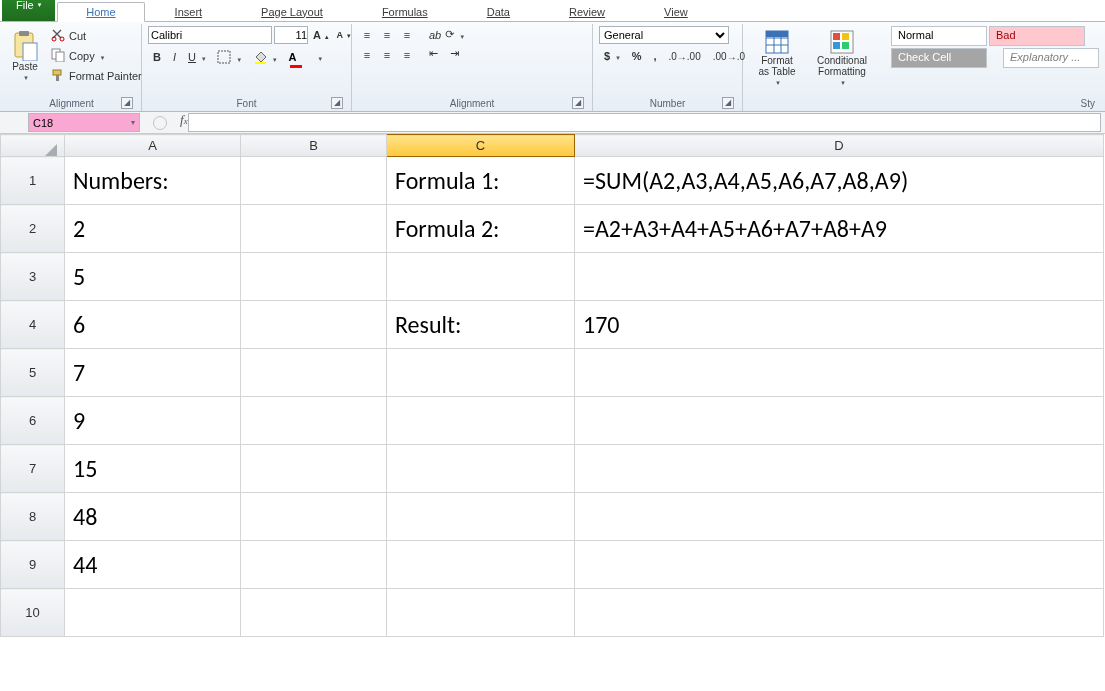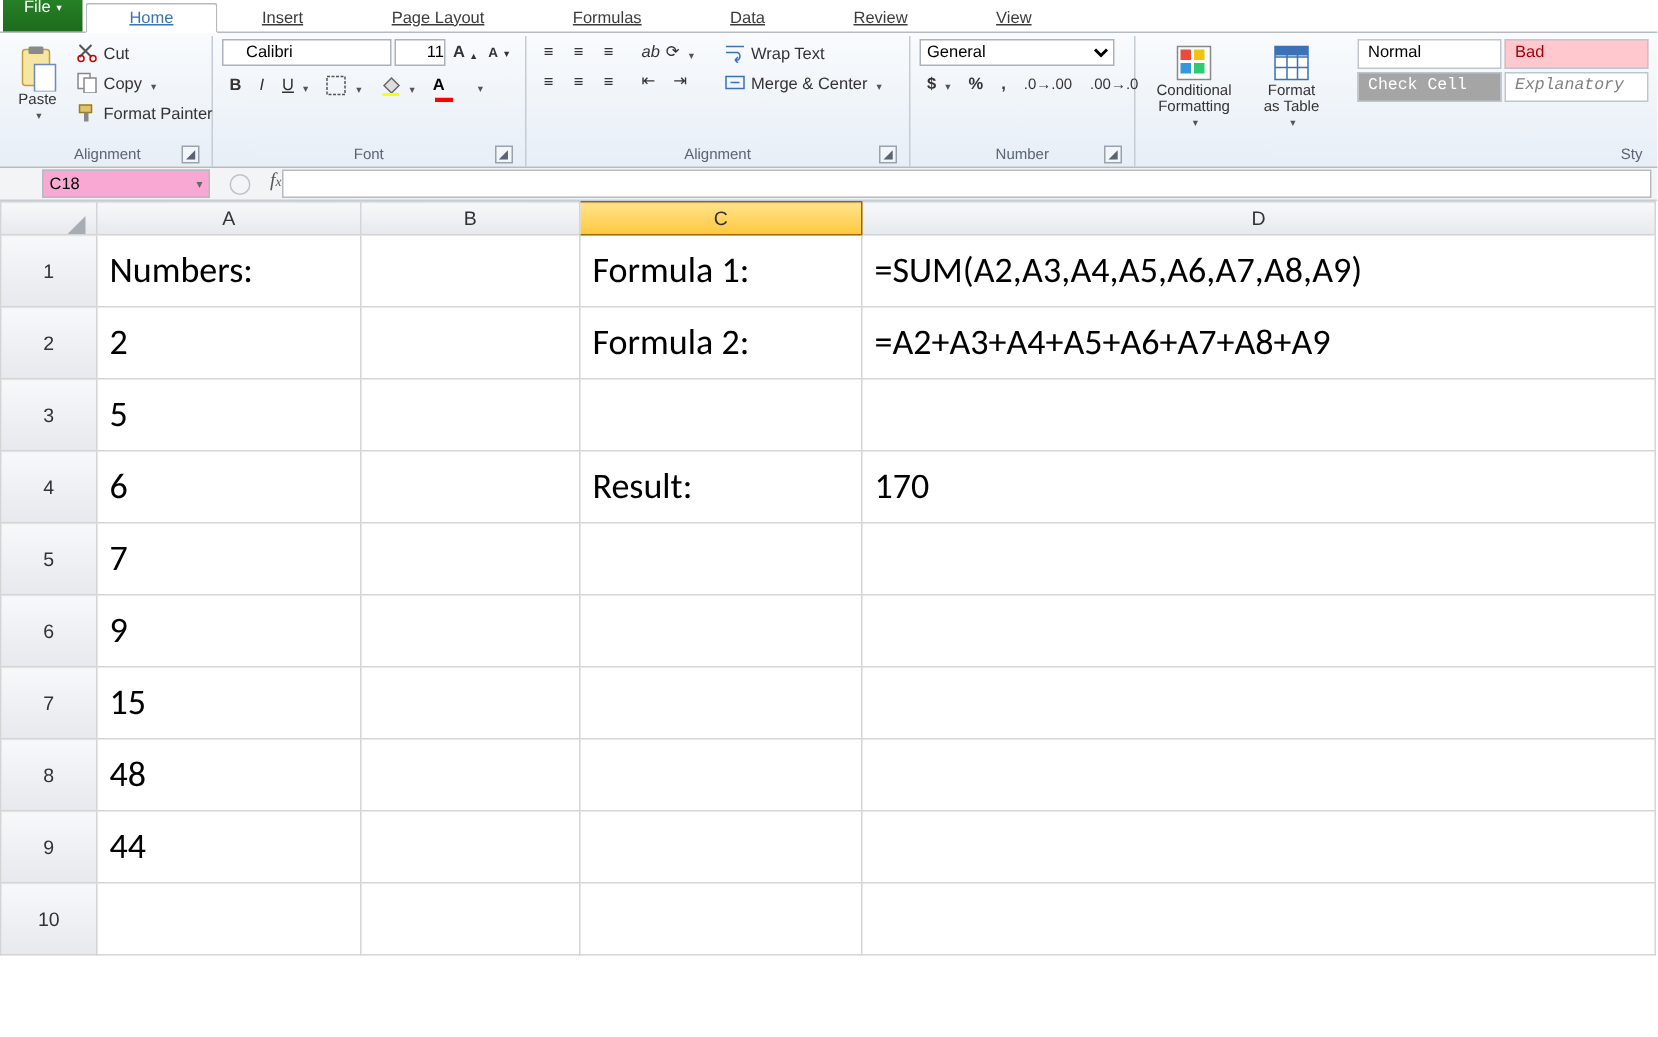--- a/index.html
+++ b/index.html
@@ -214,21 +214,21 @@
       </div>
     </div>
     <div class="group-title"><span>Alignment</span>
       <div class="dialog-launch">◢</div>
     </div>
   </div>
 
   <div class="group" style="width:210px;">
     <div class="group-body" style="flex-direction:column;gap:4px;">
       <div style="display:flex;gap:2px;align-items:center;">
-        <input class="rsel" style="width: 113px; padding: 0px 15px;" value="Calibri">
+        <input class="rsel" style="width: 124px; padding: 0px 2px;" value="Calibri">
         <input class="rsel" style="width: 34px; text-align: right;" value="11">
         <div class="rbtn" style="padding:1px 2px;">
             <span style="font-weight:bold;">A</span>
             <span style="font-size:7px;vertical-align:super;">▴</span>
           </div>
         <div class="rbtn" style="padding:1px 2px;">
             <span style="font-size:9px;font-weight:bold;">A</span>
             <span style="font-size:7px;vertical-align:super;">▾</span>
           </div>
       </div>
@@ -286,36 +286,20 @@
         </div>
         <div style="display:flex;gap:2px;">
           <div class="rbtn">
               <span>⇤</span>
             </div>
           <div class="rbtn">
               <span>⇥</span>
             </div>
         </div>
       </div>
-      <div class="vcol" style="margin-left:6px;">
-        <div class="rbtn">
-          <svg width="14" height="14">
-              <path d="M1 3h12M1 7h8a3 3 0 010 5h-2m0 0l2-2m-2 2l2 2" stroke="#3a72b5" fill="none"></path>
-            </svg>
-          <span>Wrap Text</span>
-        </div>
-        <div class="rbtn">
-          <svg width="14" height="14">
-              <rect x="1" y="3" width="12" height="8" fill="none" stroke="#3a72b5"></rect>
-              <path d="M4 7h6" stroke="#3a72b5"></path>
-            </svg>
-          <span>Merge &amp; Center</span>
-            <span class="dd-caret">▾</span>
-        </div>
-      </div>
     </div>
     <div class="group-title"><span>Alignment</span>
       <div class="dialog-launch">◢</div>
     </div>
   </div>
 
   <div class="group" style="width:150px;">
     <div class="group-body" style="flex-direction:column;gap:4px;">
       <select class="rsel" style="width:130px;">
         <option>General</option>
@@ -339,51 +323,51 @@
           </div>
       </div>
     </div>
     <div class="group-title"><span>Number</span>
       <div class="dialog-launch">◢</div>
     </div>
   </div>
 
   <div class="group" style="flex:1;border-right:none;">
     <div class="group-body">
-      <div class="bigbtn" style="width:66px;">
-        <svg width="26" height="26">
-            <rect x="2" y="2" width="22" height="22" fill="#fff" stroke="#888"></rect>
-            <rect x="4" y="4" width="7" height="7" fill="#e74c3c"></rect>
-            <rect x="13" y="4" width="7" height="7" fill="#f1c40f"></rect>
-            <rect x="4" y="13" width="7" height="7" fill="#3498db"></rect>
-            <rect x="13" y="13" width="7" height="7" fill="#2ecc71"></rect>
-          </svg>
-        <span>Conditional</span>
-        <span>Formatting</span>
-          <span class="dd-caret">▾</span>
-      </div>
       <div class="bigbtn" style="width:56px;">
         <svg width="26" height="26">
             <rect x="2" y="2" width="22" height="22" fill="#fff" stroke="#3a72b5"></rect>
             <line x1="2" y1="9" x2="24" y2="9" stroke="#3a72b5"></line>
             <line x1="2" y1="16" x2="24" y2="16" stroke="#3a72b5"></line>
             <line x1="10" y1="2" x2="10" y2="24" stroke="#3a72b5"></line>
             <line x1="17" y1="2" x2="17" y2="24" stroke="#3a72b5"></line>
             <rect x="2" y="2" width="22" height="6" fill="#3a72b5"></rect>
           </svg>
         <span>Format</span>
         <span>as Table</span>
           <span class="dd-caret">▾</span>
       </div>
+      <div class="bigbtn" style="width:66px;">
+        <svg width="26" height="26">
+            <rect x="2" y="2" width="22" height="22" fill="#fff" stroke="#888"></rect>
+            <rect x="4" y="4" width="7" height="7" fill="#e74c3c"></rect>
+            <rect x="13" y="4" width="7" height="7" fill="#f1c40f"></rect>
+            <rect x="4" y="13" width="7" height="7" fill="#3498db"></rect>
+            <rect x="13" y="13" width="7" height="7" fill="#2ecc71"></rect>
+          </svg>
+        <span>Conditional</span>
+        <span>Formatting</span>
+          <span class="dd-caret">▾</span>
+      </div>
       <div class="vcol styles-gallery" style="flex-direction:column;gap:2px;">
         <div style="display:flex;gap:2px;">
           <div class="style-chip style-normal"><span>Normal</span></div>
           <div class="style-chip style-bad"><span>Bad</span></div>
         </div>
-        <div style="display:flex;gap:2px;font-family:Liberation Mono, monospace;">
+        <div style="display:flex;gap:16px;">
           <div class="style-chip style-check"><span>Check Cell</span></div>
           <div class="style-chip style-expl"><span>Explanatory ...</span></div>
         </div>
       </div>
     </div>
     <div class="group-title" style="text-align:right;padding-right:4px;"><span>Sty</span></div>
   </div>
 </div>
 
 <div class="fbar">

